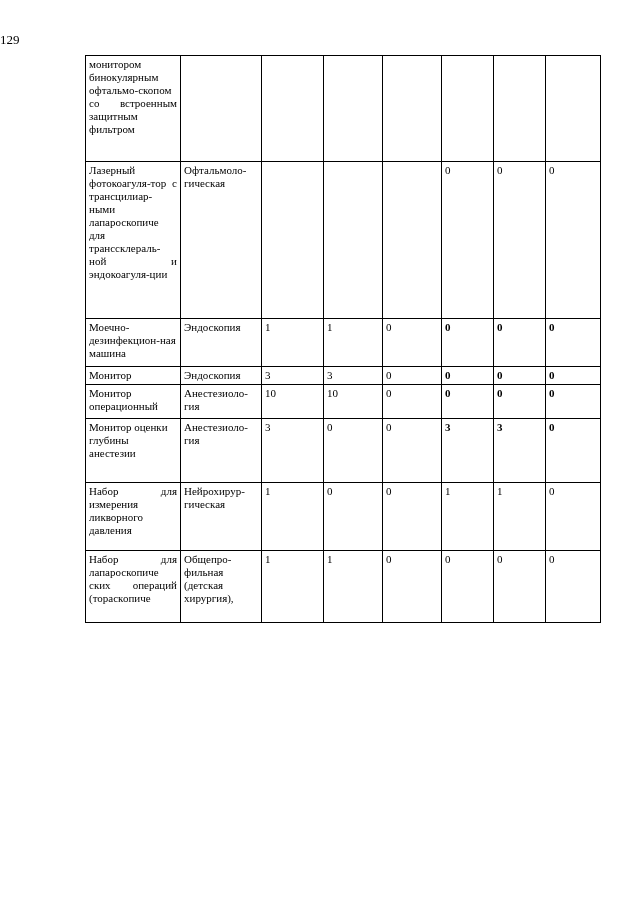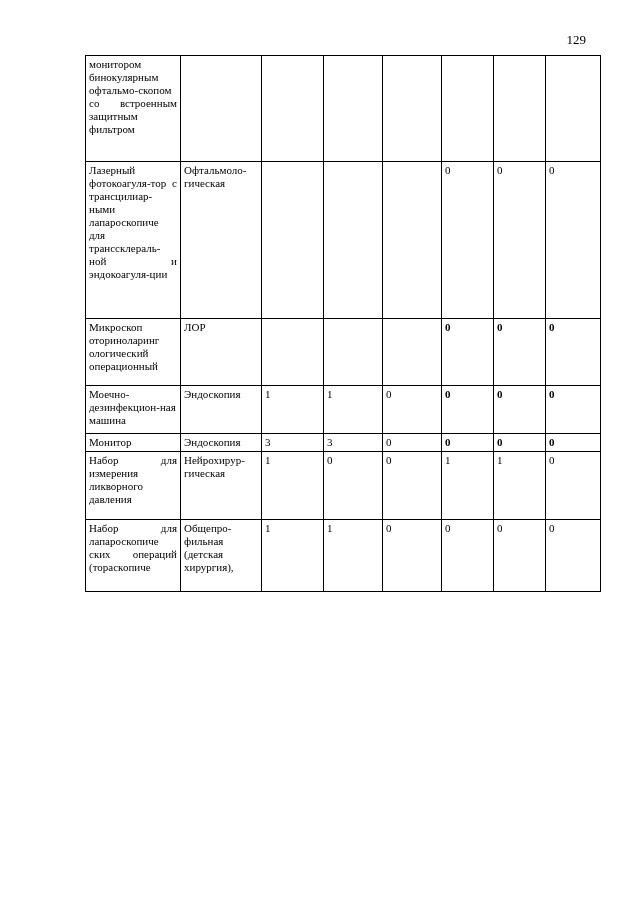--- a/index.html
+++ b/index.html
@@ -18,21 +18,21 @@
     position: relative;
     width: 640px;
     height: 905px;
     box-sizing: border-box;
   }
   .page-number {
     position: absolute;
     top: 32px;
     left: 0;
     width: 586px;
-    text-align: right;
+    text-align: left;
     font-size: 13px;
     font-family: "Liberation Serif", serif;
   }
   .table-wrap {
     position: absolute;
     top: 55px;
     left: 85px;
     width: 515px;
   }
   table.doc-table {
@@ -107,30 +107,20 @@
           <td class="mid">Офтальмоло-гическая</td>
           <td class="num mid"></td>
           <td class="num mid"></td>
           <td class="num mid"></td>
           <td class="num mid">0</td>
           <td class="num mid">0</td>
           <td class="num mid">0</td>
         </tr>
 
 
-        <tr style="height:67px;">
-          <td>Микроскоп оториноларинг ологический операционный</td>
-          <td class="mid">ЛОР</td>
-          <td class="num mid"></td>
-          <td class="num mid"></td>
-          <td class="num mid"></td>
-          <td class="num mid b">0</td>
-          <td class="num mid b">0</td>
-          <td class="num mid b">0</td>
-        </tr>
 
         <tr style="height:48px;">
           <td>Моечно-дезинфекцион-ная машина</td>
           <td>Эндоскопия</td>
           <td class="num">1</td>
           <td class="num">1</td>
           <td class="num">0</td>
           <td class="num b">0</td>
           <td class="num b">0</td>
           <td class="num b">0</td>
@@ -140,21 +130,41 @@
           <td>Монитор</td>
           <td>Эндоскопия</td>
           <td class="num">3</td>
           <td class="num">3</td>
           <td class="num">0</td>
           <td class="num b">0</td>
           <td class="num b">0</td>
           <td class="num b">0</td>
         </tr>
 
+        <tr style="height:34px;">
+          <td>Монитор операционный</td>
+          <td>Анестезиоло-гия</td>
+          <td class="num mid">10</td>
+          <td class="num mid">10</td>
+          <td class="num mid">0</td>
+          <td class="num mid b">0</td>
+          <td class="num mid b">0</td>
+          <td class="num mid b">0</td>
+        </tr>
 
+        <tr style="height:64px;">
+          <td>Монитор оценки глубины анестезии</td>
+          <td class="mid">Анестезиоло-гия</td>
+          <td class="num mid">3</td>
+          <td class="num mid">0</td>
+          <td class="num mid">0</td>
+          <td class="num mid b">3</td>
+          <td class="num mid b">3</td>
+          <td class="num mid b">0</td>
+        </tr>
 
 
         <tr style="height:68px;">
           <td class="justify">Набор для измерения ликворного давления</td>
           <td class="mid">Нейрохирур-гическая</td>
           <td class="num mid">1</td>
           <td class="num mid">0</td>
           <td class="num mid">0</td>
           <td class="num mid">1</td>
           <td class="num mid">1</td>

